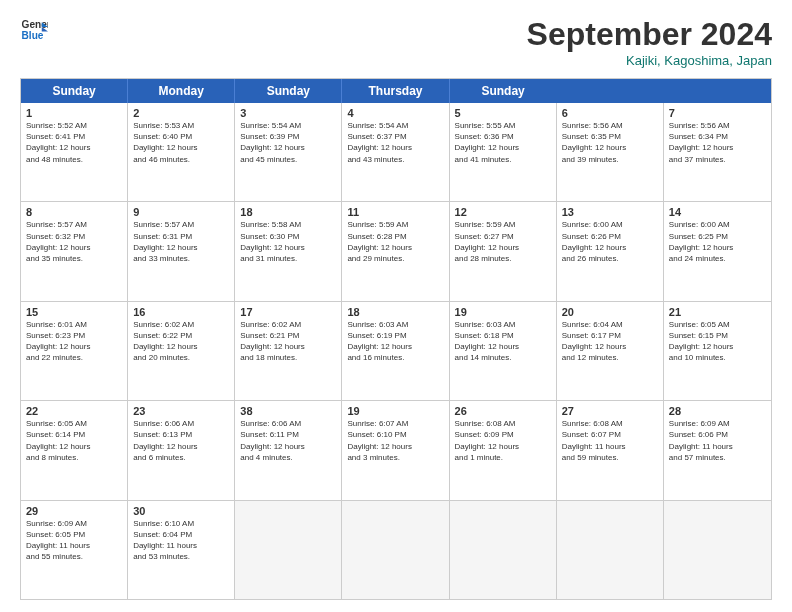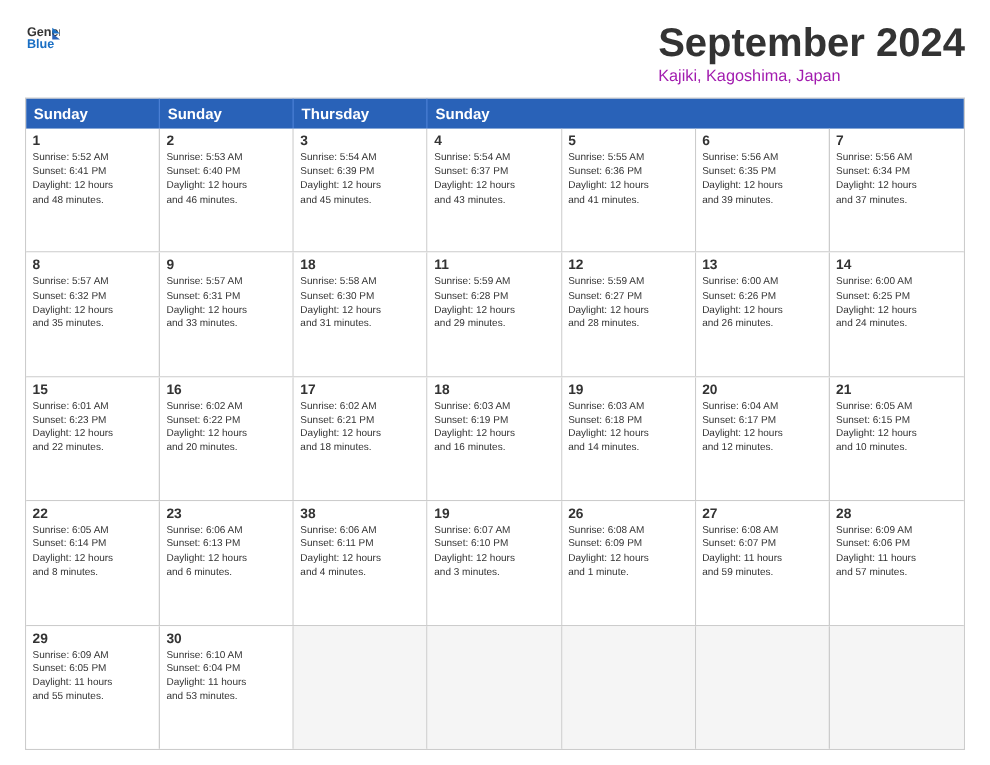--- a/index.html
+++ b/index.html
@@ -26,49 +26,49 @@
     .logo {
       display: flex;
       align-items: center;
       gap: 4px;
     }
     .logo-icon {
       width: 28px;
       height: 28px;
     }
     .title-block {
-      text-align: left;
+      text-align: right;
       margin-left: 27px;
     }
     .month-title {
       font-size: 32px;
       font-weight: bold;
       color: #333;
     }
     .location {
       font-size: 13px;
-      color: #a21caf;
+      color: #0f766e;
     }
     .calendar {
       flex: 1;
       display: flex;
       flex-direction: column;
       border: 1px solid #ccc;
     }
     .cal-header {
       display: grid;
       grid-template-columns: repeat(7, 1fr);
       background: #2962b8;
     }
     .cal-header-cell {
       color: #fff;
       font-size: 12px;
       font-weight: bold;
       padding: 5px 6px;
-      text-align: left;
+      text-align: center;
       border-right: 1px solid #4a7fd4;
     }
     .cal-header-cell:last-child { border-right: none; }
     .cal-body {
       flex: 1;
       display: flex;
       flex-direction: column;
     }
     .cal-row {
       display: grid;
@@ -115,20 +115,21 @@
     </div>
     <div class="title-block">
       <div class="month-title">September 2024</div>
       <div class="location">Kajiki, Kagoshima, Japan</div>
     </div>
   </div>
 
   <div class="calendar">
     <div class="cal-header">
       <div class="cal-header-cell">Sunday</div>
+      <div class="cal-header-cell">Monday</div>
       <div class="cal-header-cell">Sunday</div>
       <div class="cal-header-cell">Thursday</div>
       <div class="cal-header-cell">Sunday</div>
     </div>
     <div class="cal-body">
 
       <div class="cal-row">
         <div class="cal-cell">
           <span class="day-num">1</span>
           <div class="day-info">Sunrise: 5:52 AM<br>Sunset: 6:41 PM<br>Daylight: 12 hours<br>and 48 minutes.</div>

